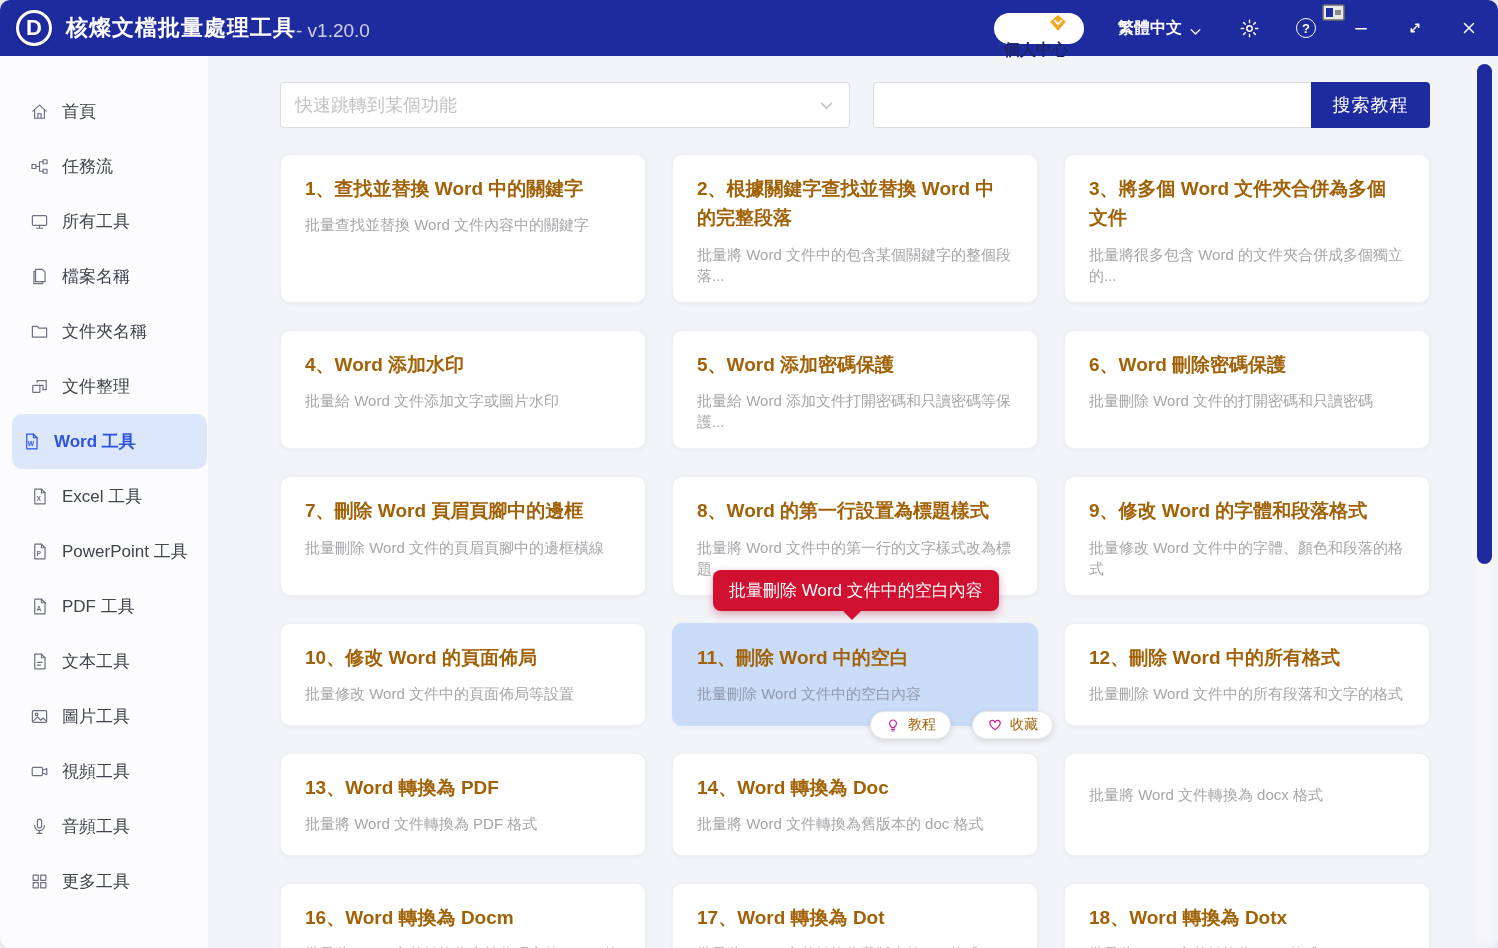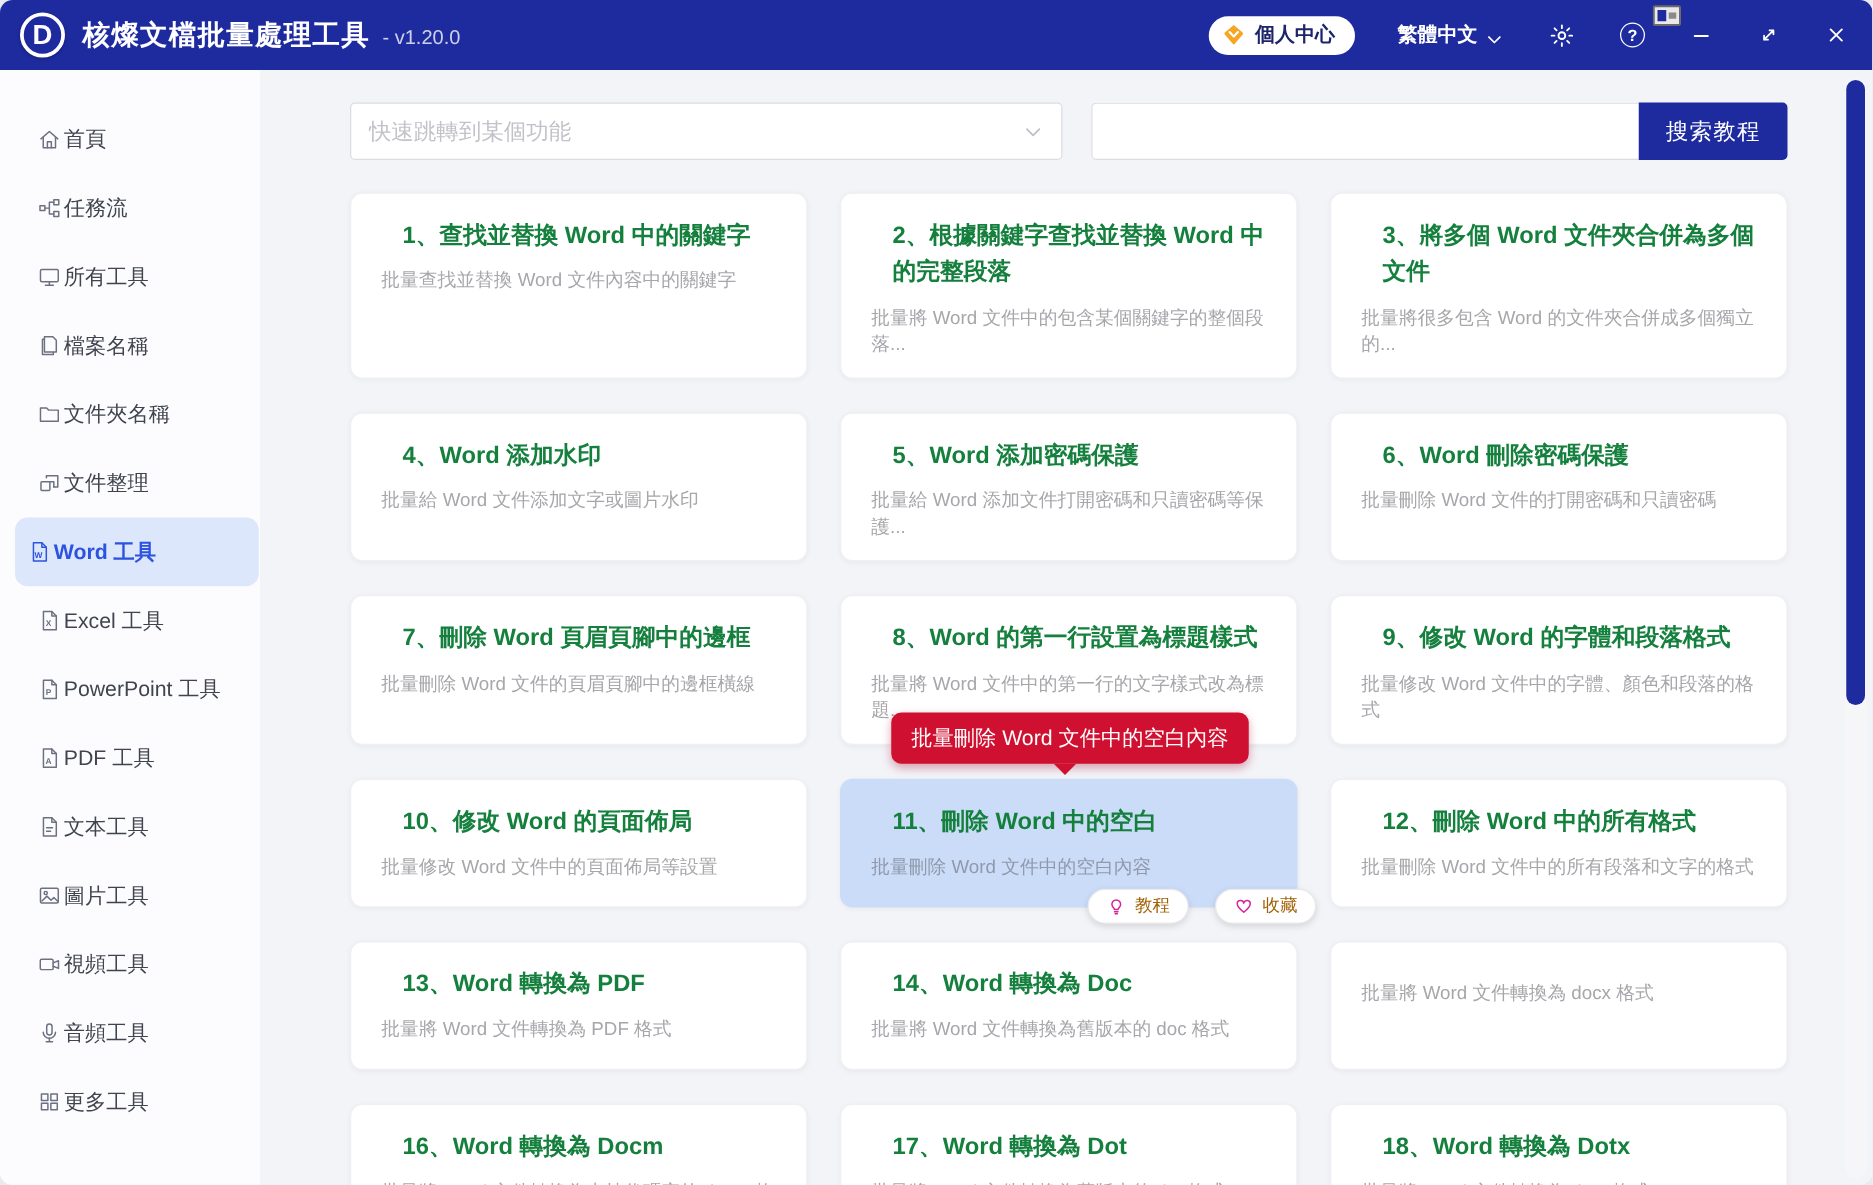--- a/index.html
+++ b/index.html
@@ -4,52 +4,52 @@
 <style>
   * { margin:0; padding:0; box-sizing:border-box; }
   html,body { width:1498px; height:948px; }
   body { font-family:"Liberation Sans","DejaVu Sans",sans-serif; background:#e9eaee; overflow:hidden; }
   .window { width:1498px; height:948px; border-radius:10px; overflow:hidden; position:relative; background:#f3f4f8; }
 
   
   .titlebar { height:56px; background:#1e2b9e; display:flex; align-items:center; padding:0 20px 0 16px; position:relative; }
   .logo { width:36px; height:36px; border-radius:50%; background:#1e2b9e; border:3px solid #ffffff; color:#fff; display:flex; align-items:center; justify-content:center; font-weight:bold; font-size:22px; box-shadow:0 1px 3px rgba(0,0,0,.3); }
   .app-title { color:#fff; font-size:22px; font-weight:bold; margin-left:14px; letter-spacing:1px; }
-  .app-version { color:rgba(255,255,255,.78); font-size:16px; margin-left:10px; margin-top:6px; }
+  .app-version { color:rgba(255,255,255,.78); font-size:19px; margin-top:6px; }
   .tb-right { margin-left:auto; display:flex; align-items:center; }
-  .pc-pill { background:#fff; border-radius:999px; height:31px; padding:0 16px 0 10px; display:flex; align-items:center; gap:7px; color:#1c2569; font-size:16px; font-weight:bold; }
+  .pc-pill { background:#fff; border-radius:999px; height:31px; padding:0 16px 0 10px; display:flex; align-items:flex-end; gap:7px; color:#1c2569; font-size:16px; font-weight:bold;flex-direction:column; }
   .lang { color:#fff; font-size:16px; font-weight:bold; display:flex; align-items:flex-end; gap:6px; margin-left:34px; }
   .tb-icon { color:#fff; margin-left:36px; display:flex; align-items:center; cursor:default; }
   .help-circle { width:20px; height:20px; border:1.7px solid #fff; border-radius:50%; color:#fff; font-size:13px; font-weight:bold; display:flex; align-items:center; justify-content:center; }
   .float-win { position:absolute; left:1322px; top:4px; }
 
   
   .app-body { display:flex; height:892px; }
   .sidebar { width:208px; background:#fcfcfe; padding-top:28px; flex-shrink:0; }
-  .sb-item { height:55px; display:flex; align-items:center; padding-left:30px; gap:1px; color:#40444f; font-size:17px; cursor:pointer; margin:0 1px 0 0; }
+  .sb-item { height:55px; display:flex; align-items:center; padding-left:30px; gap:12px; color:#40444f; font-size:17px; cursor:pointer; margin:0 1px 0 0; }
   .sb-item .sb-icon { width:20px; height:20px; color:#6c7080; display:flex; align-items:center; }
   .sb-item.active { background:#dce7fb; border-radius:10px; margin:0 1px 0 12px; padding-left:10px; color:#2c53e0; font-weight:bold; }
   .sb-item.active .sb-icon { color:#2c53e0; }
 
   .main { flex:1; position:relative; padding:26px 68px 0 72px; }
 
   
   .search-row { display:flex; height:46px; }
   .quickjump { width:570px; background:#fff; border:1px solid #dcdce2; border-radius:4px; position:relative; display:flex; align-items:center; }
   .quickjump input { border:none; outline:none; width:100%; height:100%; padding:0 40px 0 14px; font-size:18px; background:transparent; color:#333; font-family:inherit; }
   .quickjump input::placeholder { color:#c2c3c9; }
   .qj-chevron { position:absolute; right:14px; color:#bfc0c6; display:flex; }
   .search-group { flex:1; display:flex; margin-left:23px; }
   .search-input { flex:1; background:#fff; border:1px solid #dcdce2; border-right:none; border-radius:4px 0 0 4px; outline:none; padding:0 14px; font-size:18px; font-family:inherit; }
   .search-btn { width:119px; background:#1e2b9e; color:#fff; border:none; font-size:18px; border-radius:0 4px 4px 0; cursor:pointer; font-family:inherit; letter-spacing:1px; }
 
   
   .grid { margin-top:26px; display:grid; grid-template-columns:repeat(3,1fr); column-gap:26px; row-gap:27px; align-items:stretch; }
   .card { background:#fff; border:1px solid #f0f0f2; border-radius:10px; padding:19px 24px 16px; min-height:103px; box-shadow:0 1px 4px rgba(30,40,90,.05); position:relative; cursor:pointer; }
-  .card-title { color:#15803d; font-size:19px; font-weight:bold; line-height:1.55;margin-left:17px; }
+  .card-title { color:#a16207; font-size:19px; font-weight:bold; line-height:1.55; }
   .card-desc { color:#a6a6ab; font-size:15px; margin-top:11px; line-height:1.4; }
   .card.highlighted { background:#cbdcf8; border-color:#cbdcf8; }
   .card.highlighted .card-desc { color:#9099ab; }
 
   
   .tooltip { position:absolute; bottom:calc(100% + 13px); left:40px; background:#d01030; color:#fff; font-size:17px; padding:9px 16px; border-radius:8px; white-space:nowrap; box-shadow:0 3px 8px rgba(160,10,40,.35); z-index:5; }
   .tooltip::after { content:""; position:absolute; top:100%; left:130px; border:9px solid transparent; border-top-color:#d01030; border-bottom-width:0; }
 
   
   .card-actions { position:absolute; right:-16px; bottom:-14px; display:flex; gap:21px; z-index:6; }

